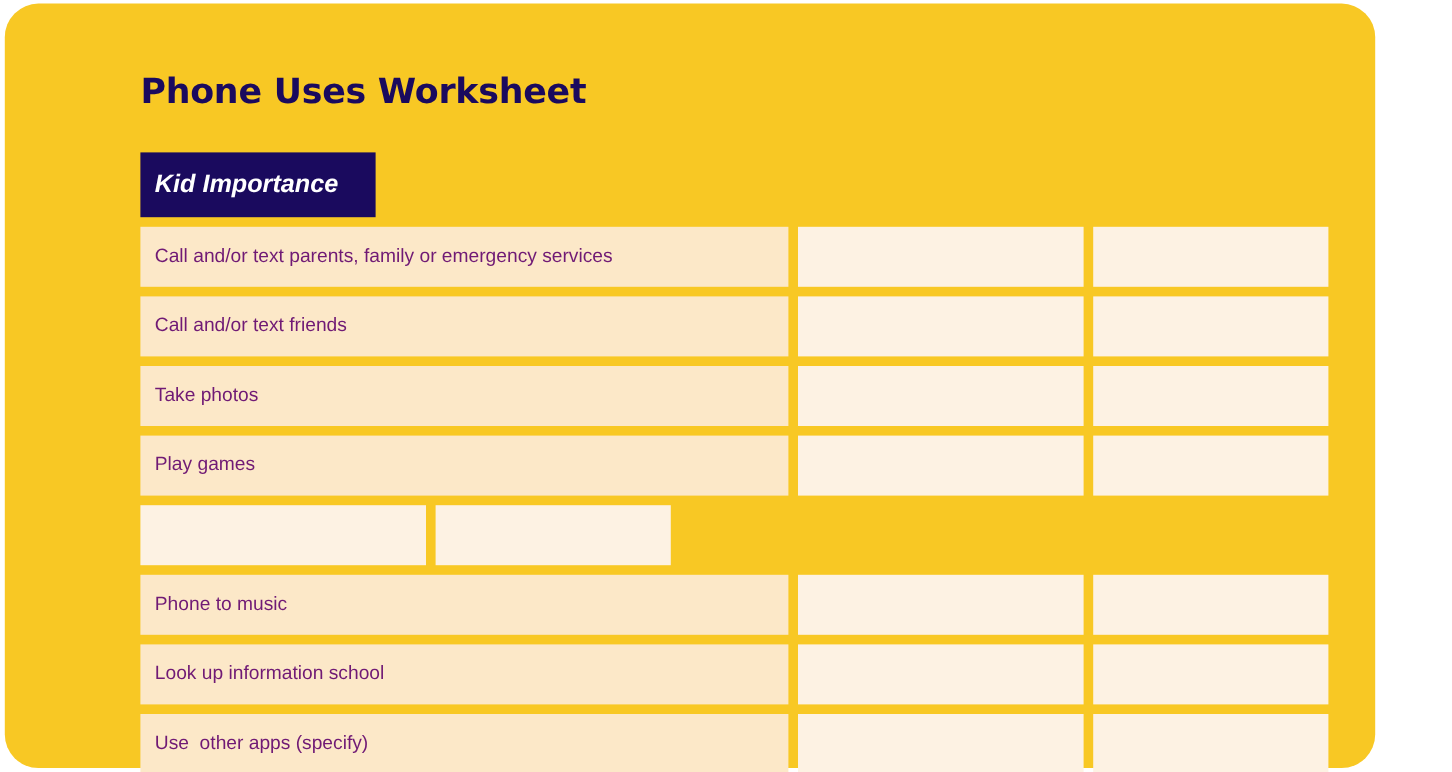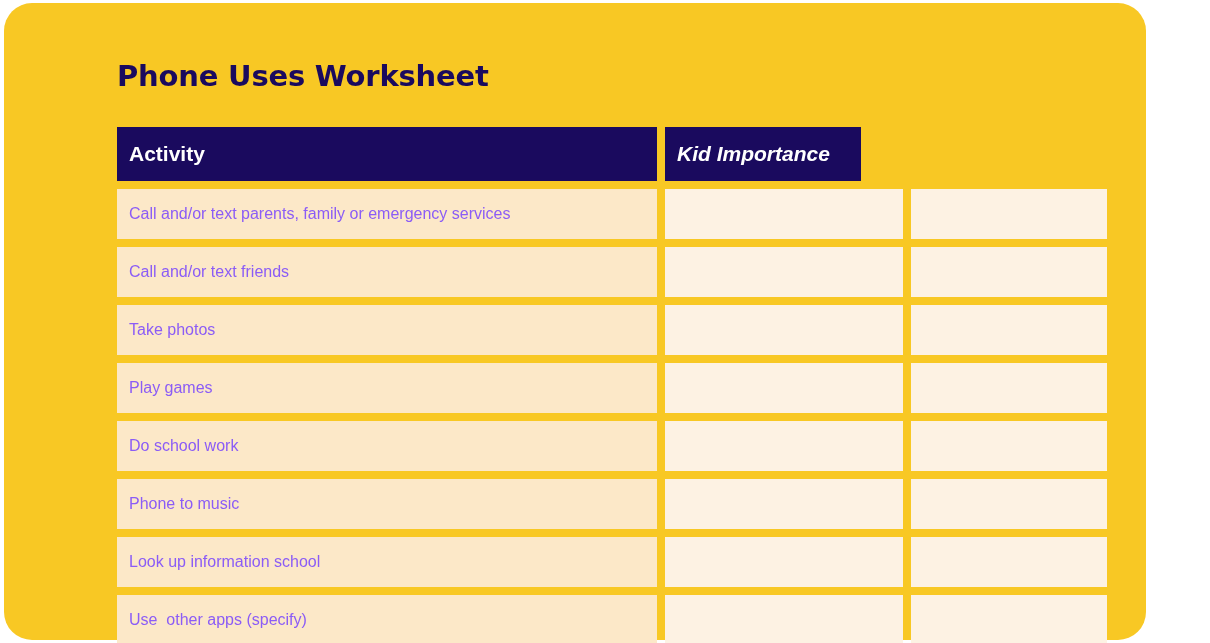--- a/index.html
+++ b/index.html
@@ -77,41 +77,40 @@
     color: #ffffff;
     font-size: 21px;
     font-weight: bold;
     white-space: nowrap;
   }
 
   
   .body-row .cell-activity {
     height: 50px;
     background: #FCE8C8;
-    color: #8b5cf6;
+    color: #701a75;
     font-size: 16px;
     white-space: pre;
   }
 
   .body-row .answer-cell {
     height: 50px;
     background: #FDF2E3;
   }
 </style>
 </head>
 <body>
 
 <div id="worksheet-card">
 
   <h1 id="page-title">Phone Uses Worksheet</h1>
 
   <div id="worksheet-table">
 
     <div id="header-row" class="table-row">
-      <div class="hcell cell-activity">Activity</div>
       <div class="hcell cell-kid">Kid Importance</div>
     </div>
 
     <div id="table-body">
         <div class="table-row body-row">
           <div class="cell-activity">Call and/or text parents, family or emergency services</div>
           <div class="answer-cell cell-parent"></div>
           <div class="answer-cell cell-kid"></div>
         </div>
         <div class="table-row body-row">
@@ -123,21 +122,20 @@
           <div class="cell-activity">Take photos</div>
           <div class="answer-cell cell-parent"></div>
           <div class="answer-cell cell-kid"></div>
         </div>
         <div class="table-row body-row">
           <div class="cell-activity">Play games</div>
           <div class="answer-cell cell-parent"></div>
           <div class="answer-cell cell-kid"></div>
         </div>
         <div class="table-row body-row">
-          <div class="cell-activity">Do school work</div>
           <div class="answer-cell cell-parent"></div>
           <div class="answer-cell cell-kid"></div>
         </div>
         <div class="table-row body-row">
           <div class="cell-activity">Phone to music</div>
           <div class="answer-cell cell-parent"></div>
           <div class="answer-cell cell-kid"></div>
         </div>
         <div class="table-row body-row">
           <div class="cell-activity">Look up information school</div>

